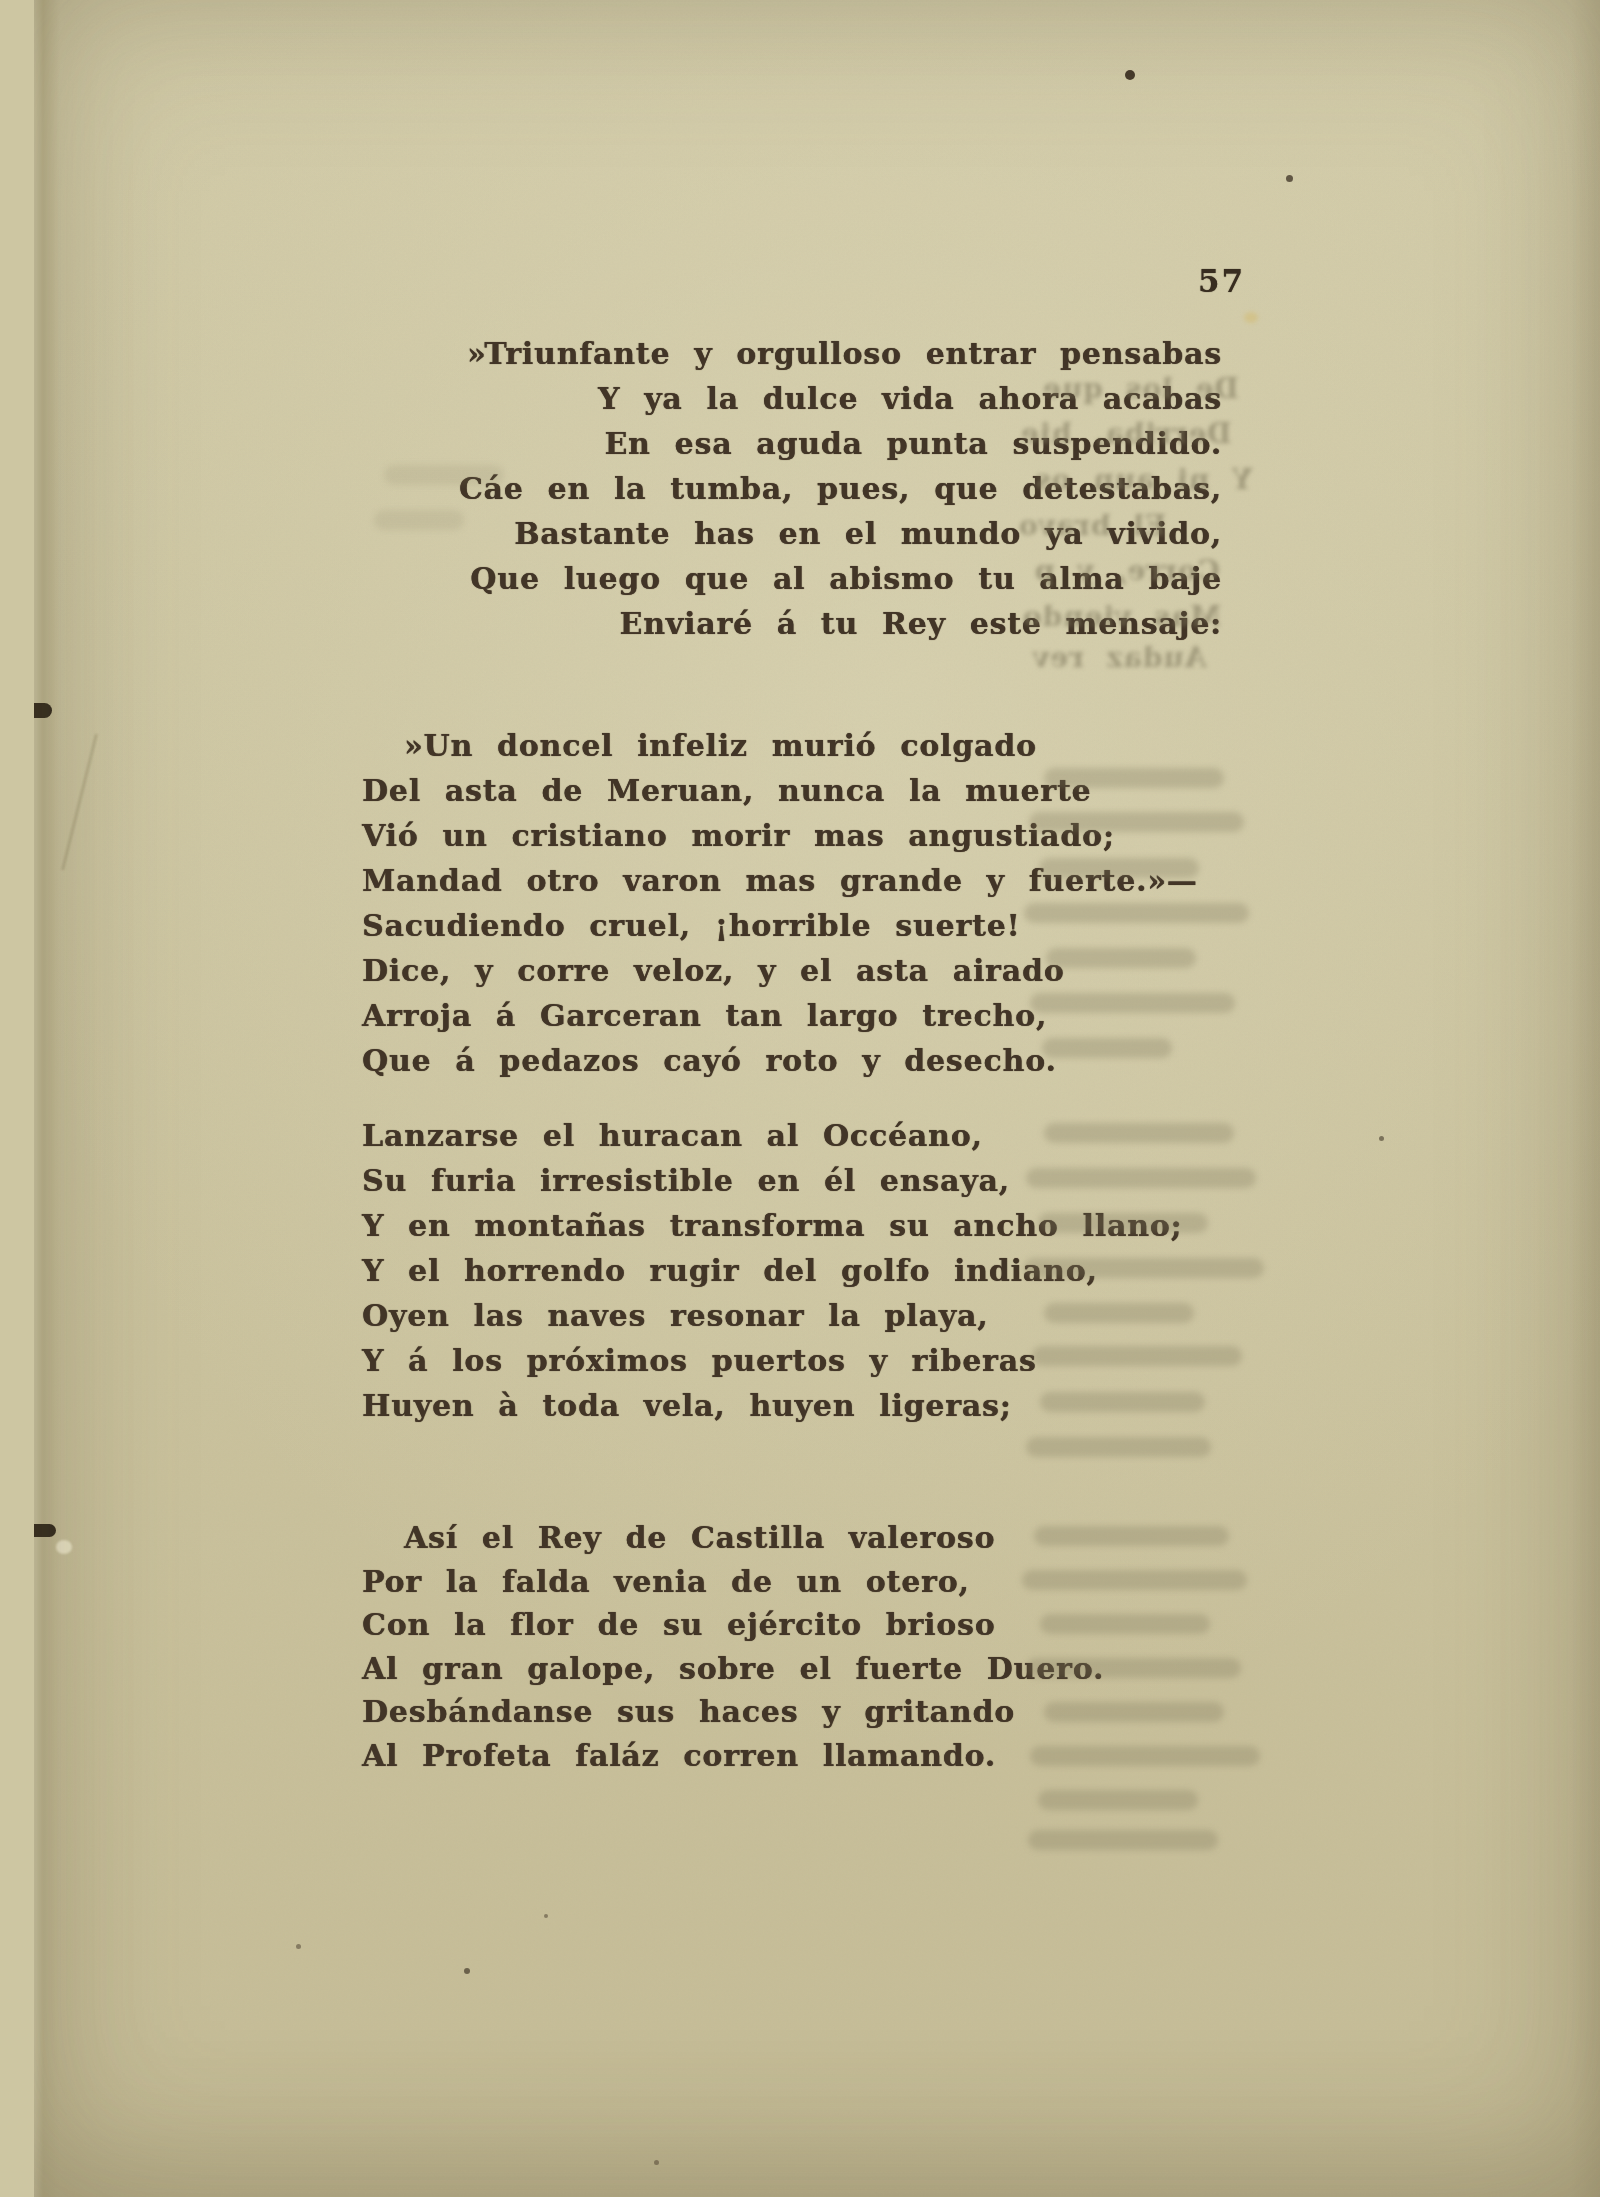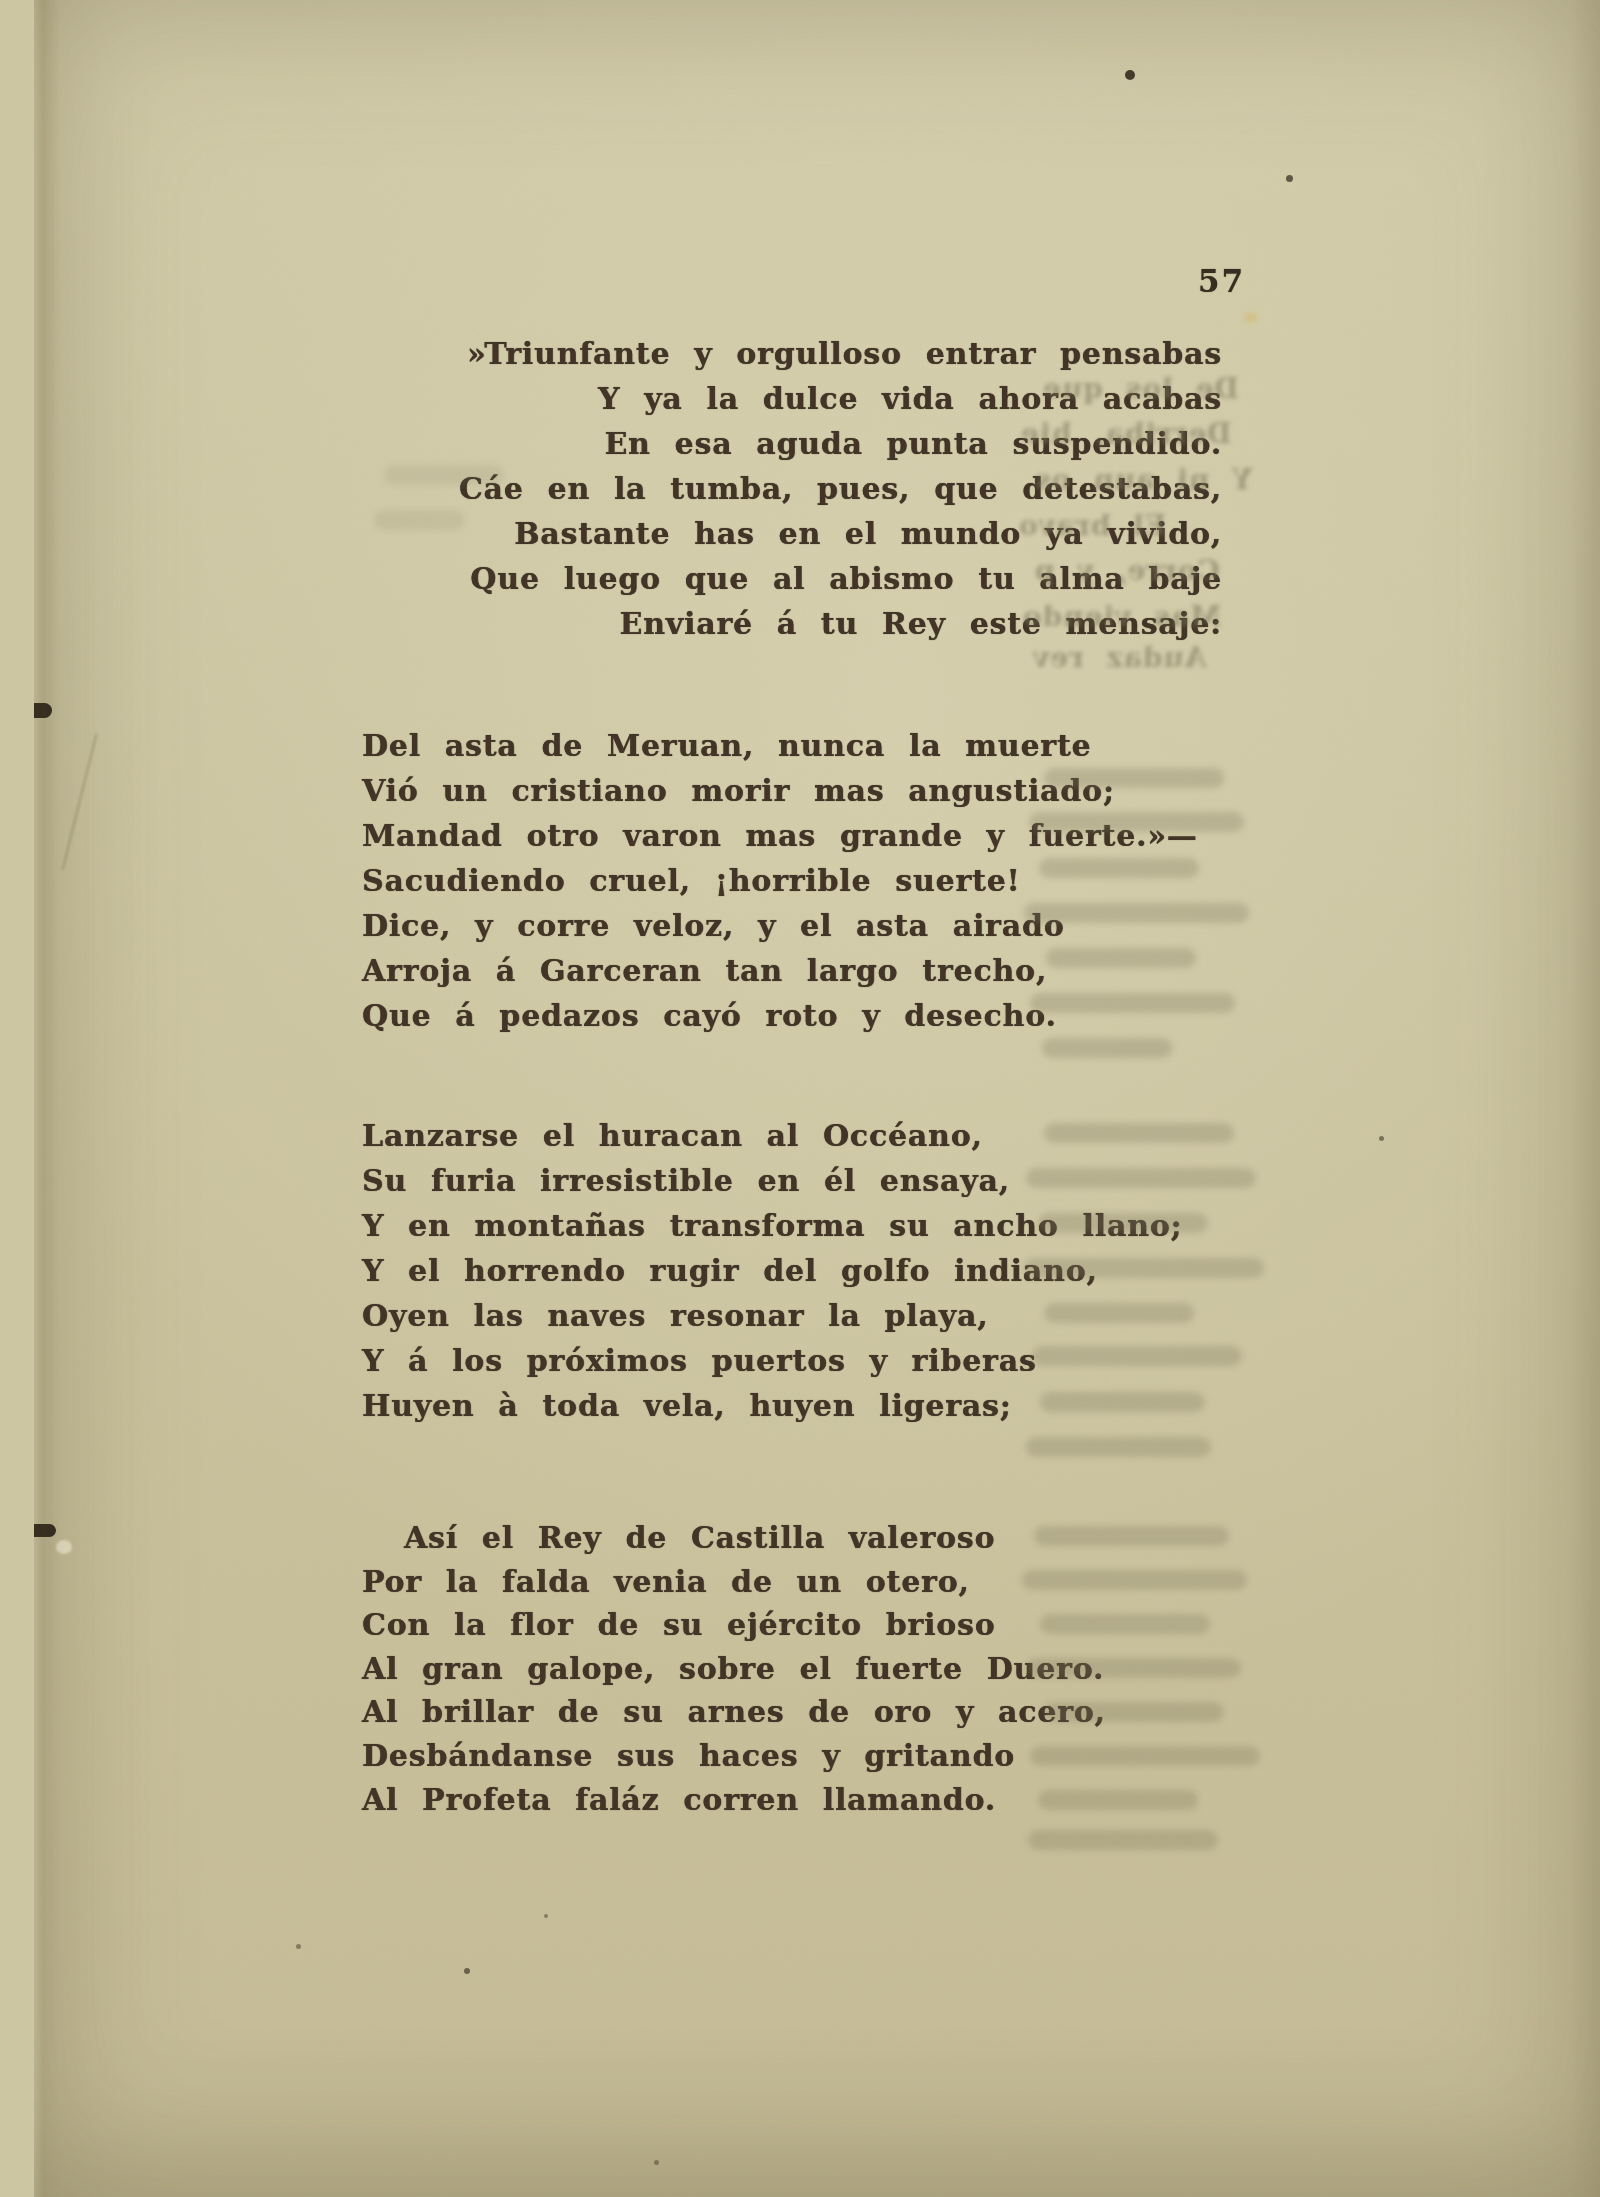--- a/index.html
+++ b/index.html
@@ -106,20 +106,21 @@
       <div class="stanza stanza-1">
         <div class="line first">»Triunfante y orgulloso entrar pensabas</div>
         <div class="line">Y ya la dulce vida ahora acabas</div>
         <div class="line">En esa aguda punta suspendido.</div>
         <div class="line">Cáe en la tumba, pues, que detestabas,</div>
         <div class="line">Bastante has en el mundo ya vivido,</div>
         <div class="line">Que luego que al abismo tu alma baje</div>
         <div class="line">Enviaré á tu Rey este mensaje:</div>
       </div>
       <div class="stanza stanza-2">
+        <div class="line first">»Un doncel infeliz murió colgado</div>
         <div class="line">Del asta de Meruan, nunca la muerte</div>
         <div class="line">Vió un cristiano morir mas angustiado;</div>
         <div class="line">Mandad otro varon mas grande y fuerte.»—</div>
         <div class="line">Sacudiendo cruel, ¡horrible suerte!</div>
         <div class="line">Dice, y corre veloz, y el asta airado</div>
         <div class="line">Arroja á Garceran tan largo trecho,</div>
         <div class="line">Que á pedazos cayó roto y desecho.</div>
       </div>
       <div class="stanza stanza-3">
         <div class="line">Lanzarse el huracan al Occéano,</div>
@@ -128,21 +129,20 @@
         <div class="line">Y el horrendo rugir del golfo indiano,</div>
         <div class="line">Oyen las naves resonar la playa,</div>
         <div class="line">Y á los próximos puertos y riberas</div>
         <div class="line">Huyen à toda vela, huyen ligeras;</div>
       </div>
       <div class="stanza stanza-4">
         <div class="line first">Así el Rey de Castilla valeroso</div>
         <div class="line">Por la falda venia de un otero,</div>
         <div class="line">Con la flor de su ejército brioso</div>
         <div class="line">Al gran galope, sobre el fuerte Duero.</div>
-        <div class="line">Al brillar de su arnes de oro y acero,</div>
         <div class="line">Desbándanse sus haces y gritando</div>
         <div class="line">Al Profeta faláz corren llamando.</div>
       </div>
     </div>
 
   <div id="ghost-layer">
       <div class="ghost" style="top: 372px; left: 1008px;">De los que</div>
       <div class="ghost" style="top: 417px; left: 986px;">Derriba, hie</div>
       <div class="ghost" style="top: 463px; left: 1000px;">Y ni aun os</div>
       <div class="ghost" style="top: 509px; left: 984px;">El bravo</div>

